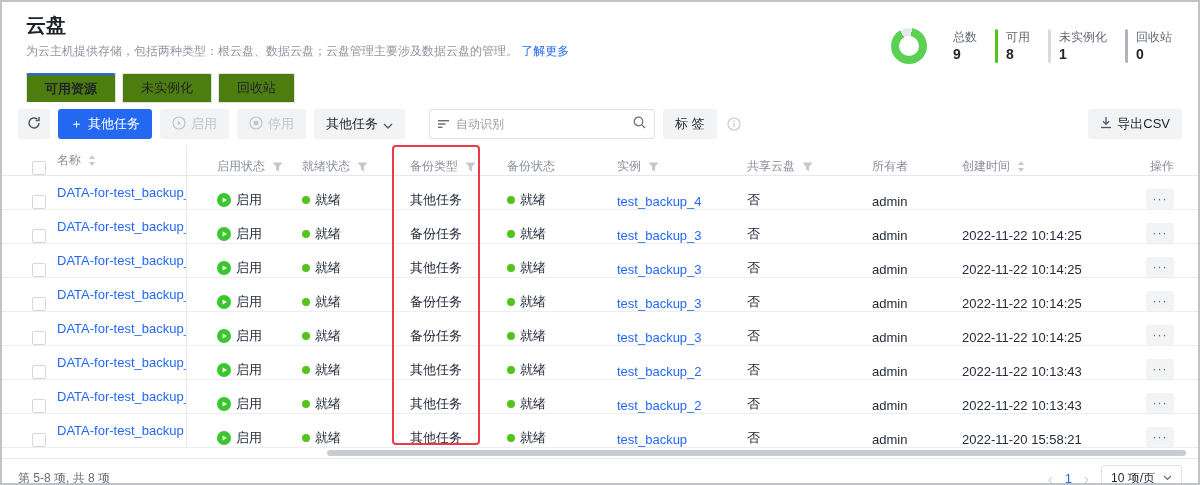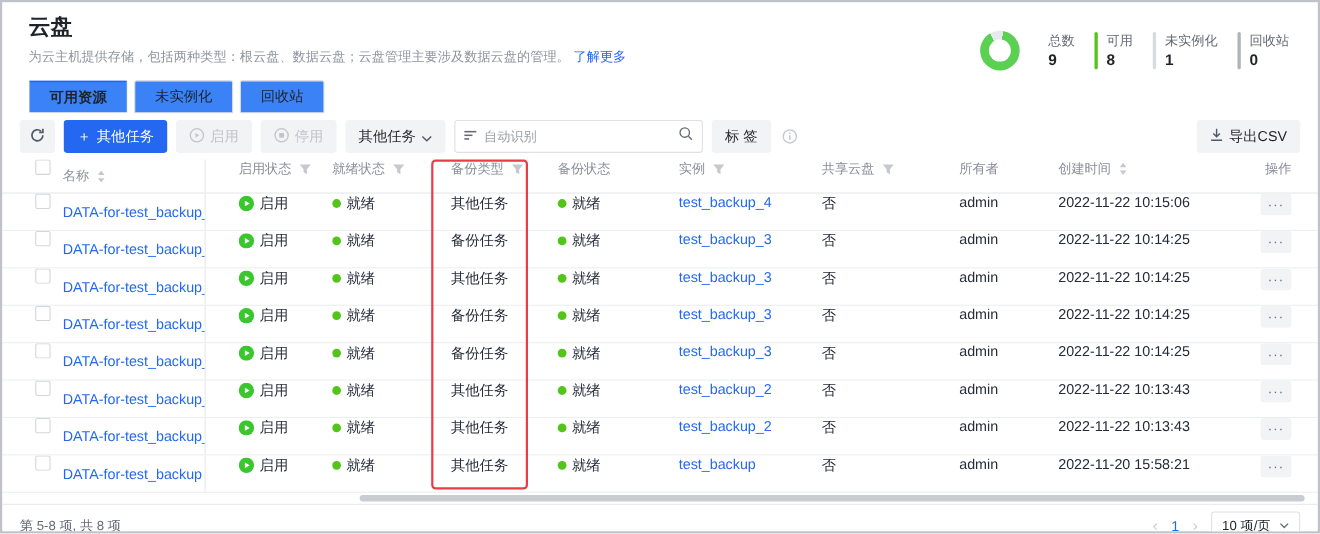--- a/index.html
+++ b/index.html
@@ -24,41 +24,41 @@
   .stat { display:flex; align-items:stretch; gap:8px; }
   .stat-bar { width:3px; border-radius:2px; background:#d8dbde; }
   .stat-bar.green { background:#52c41a; }
   .stat-bar.dark { background:#aeb4ba; }
   .stat-bar.none { background:transparent; width:0; }
   .stat-label { font-size:12px; color:#646a73; line-height:16px; white-space:nowrap; }
   .stat-value { font-size:14px; font-weight:bold; color:#1f2329; line-height:18px; }
   
   .tabs { display:flex; gap:6px; padding:0 24px; margin-top:9px; height:30px; }
   .tab { height:30px; padding:0 18px; display:flex; align-items:center;
-    font-size:13px; color:#1f2329; border:1px solid #dee0e3; background:#3b82f6;
+    font-size:13px; color:#1f2329; border:1px solid #dee0e3; background:#4d7c0f;
     border-radius:2px 2px 0 0; cursor:pointer; }
   .tab.active { border-top:2px solid #2468f2; border-bottom-color:#fff; font-weight:bold; }
   
   .toolbar { display:flex; align-items:center; padding:6px 16px 6px 16px; gap:8px; }
   .btn { height:30px; display:inline-flex; align-items:center; gap:5px; padding:0 12px;
     border-radius:3px; font-size:13px; background:#f2f3f5; color:#1f2329;
     border:none; cursor:pointer; white-space:nowrap; }
   .btn.icon-only { width:32px; justify-content:center; padding:0; }
   .btn.primary { background:#2468f2; color:#fff; }
   .btn.disabled { color:#c0c4cc; cursor:default; }
   .search { height:30px; width:226px; display:flex; align-items:center; gap:6px;
     border:1px solid #dee0e3; border-radius:3px; background:#fff; padding:0 8px; }
   .search input { flex:1; border:none; outline:none; font-size:12px; color:#1f2329;
     font-family:inherit; background:transparent; }
   .search input::placeholder { color:#9aa0a6; }
   .info-btn { margin-left:2px; display:flex; align-items:center; cursor:pointer; }
   .spacer { flex:1; }
   
   .tbl { position:relative; }
-  .trow { display:flex; align-items:flex-start; height:34px; border-bottom:1px solid #eceef0;
+  .trow { display:flex; align-items:flex-end; height:34px; border-bottom:1px solid #eceef0;
     font-size:13px; color:#252b3a; }
   .trow.head { height:31px; font-size:12px; color:#8a8e99; border-bottom:1px solid #e6e8eb; }
   .cell { display:flex; align-items:center; gap:5px; overflow:hidden; white-space:nowrap; }
   .c-check { width:55px; padding-left:30px; }
   .c-name  { width:130px; border-right:1px solid #e8e9eb; align-self:stretch; }
   .c-enable{ width:115px; padding-left:30px; }
   .c-ready { width:100px; }
   .c-type  { width:90px;  padding-left:8px; }
   .c-bstat { width:125px; padding-left:15px; }
   .c-inst  { width:130px; }
@@ -174,21 +174,21 @@
       <span>停用</span>
     </button>
     <button class="btn">
       <span>其他任务</span>
       <span>
         <svg width="10" height="6" viewBox="0 0 10 6">
             <path d="M1 1l4 4 4-4" fill="none" stroke="#4e5969" stroke-width="1.3"></path>
           </svg>
       </span>
     </button>
-    <div class="search" style="margin-left:0;align-items:center;">
+    <div class="search" style="margin-left:16px;align-items:center;">
       <span>
         <svg width="12" height="10" viewBox="0 0 12 10">
             <rect x="0" y="1" width="11" height="1.4" fill="#646a73"></rect>
             <rect x="0" y="4.3" width="7.5" height="1.4" fill="#646a73"></rect>
             <rect x="0" y="7.6" width="4.5" height="1.4" fill="#646a73"></rect>
           </svg>
       </span>
       <input value="" placeholder="自动识别" style="">
       <span>
         <svg width="13" height="13" viewBox="0 0 13 13">
@@ -321,23 +321,20 @@
         </div>
         <div class="cell c-inst">
             <a class="tlink">test_backup_4</a>
           </div>
         <div class="cell c-share">
             <span>否</span>
           </div>
         <div class="cell c-owner">
             <span>admin</span>
           </div>
-        <div class="cell c-time">
-            <span>2022-11-22 10:15:06</span>
-          </div>
         <div class="cell c-act">
             <button class="dots-btn">···</button>
           </div>
       </div>
 
       <div class="trow">
         <div class="cell c-check">
             <span class="checkbox"></span>
           </div>
         <div class="cell c-name">

